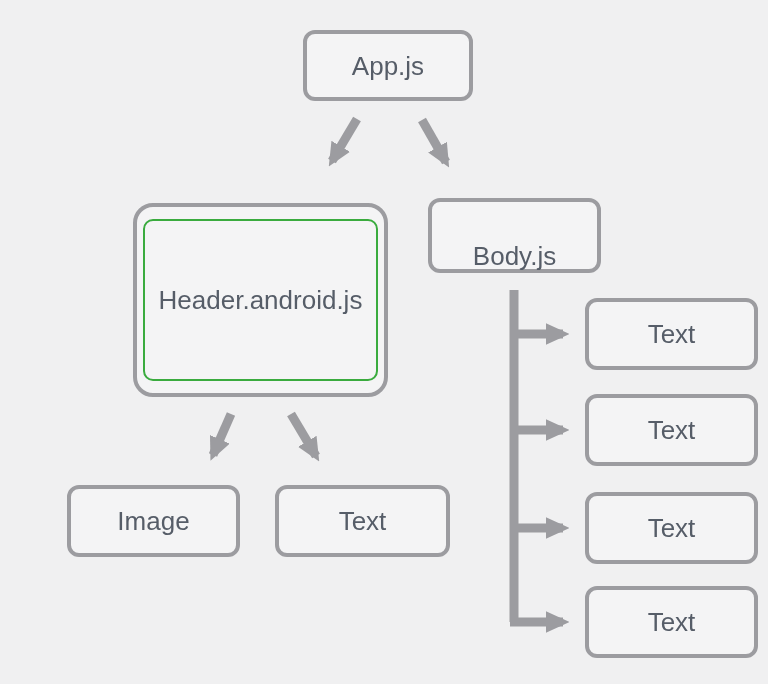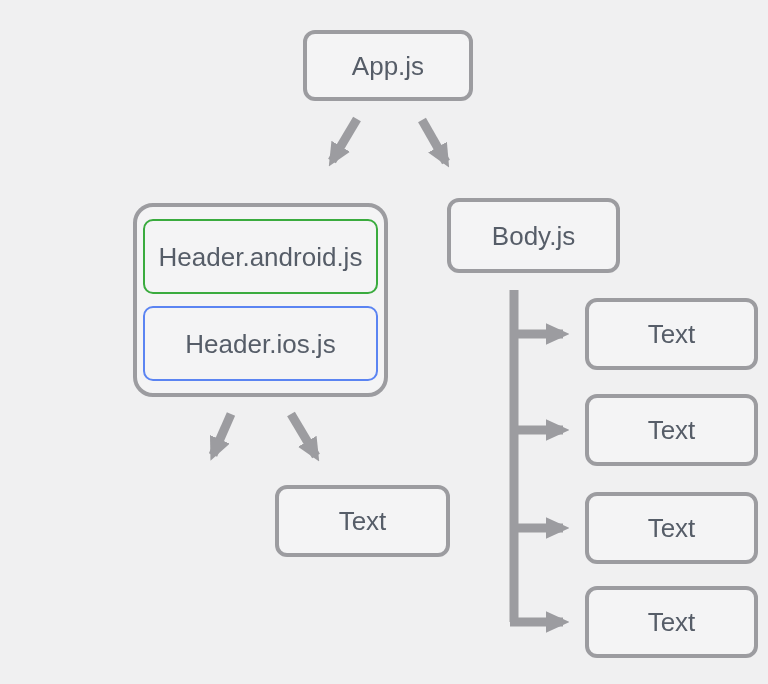--- a/index.html
+++ b/index.html
@@ -41,21 +41,21 @@
     border-radius:10px;
     display:flex;align-items:center;justify-content:center;
     color:var(--label-color);font-size:26px;line-height:1;
   }
   .subnode.android{border:2px solid var(--android-green);}
   .subnode.ios{border:2px solid var(--ios-blue);}
 
   
   .node-app{left:268px;top:30px;width:170px;height:71px;}
   .group-header{left:98px;top:203px;width:255px;height:194px;}
-  .node-body{left:412px;top:198px;width:173px;height:75px;}
+  .node-body{left:393px;top:198px;width:173px;height:75px;align-items:flex-end;}
   .node-image{left:32px;top:485px;width:173px;height:72px;}
   .node-header-text{left:240px;top:485px;width:175px;height:72px;}
   .node-body-text-1{left:550px;top:298px;width:173px;height:72px;}
   .node-body-text-2{left:550px;top:394px;width:173px;height:72px;}
   .node-body-text-3{left:550px;top:492px;width:173px;height:72px;}
   .node-body-text-4{left:550px;top:586px;width:173px;height:72px;}
 </style>
 </head>
 <body>
 
@@ -82,29 +82,29 @@
   </svg>
 
   <div class="node node-app">
     <span class="node-label">App.js</span>
   </div>
 
   <div class="group group-header">
     <div class="subnode android">
       <span class="node-label">Header.android.js</span>
     </div>
-    <div class="subnode ios">
-      <span class="node-label">Header.ios.js</span>
-    </div>
   </div>
 
   <div class="node node-body">
     <span class="node-label">Body.js</span>
   </div>
 
+  <div class="node node-image">
+    <span class="node-label">Image</span>
+  </div>
 
   <div class="node node-header-text">
     <span class="node-label">Text</span>
   </div>
 
   <div class="node node-body-text-1">
     <span class="node-label">Text</span>
   </div>
   <div class="node node-body-text-2">
     <span class="node-label">Text</span>

